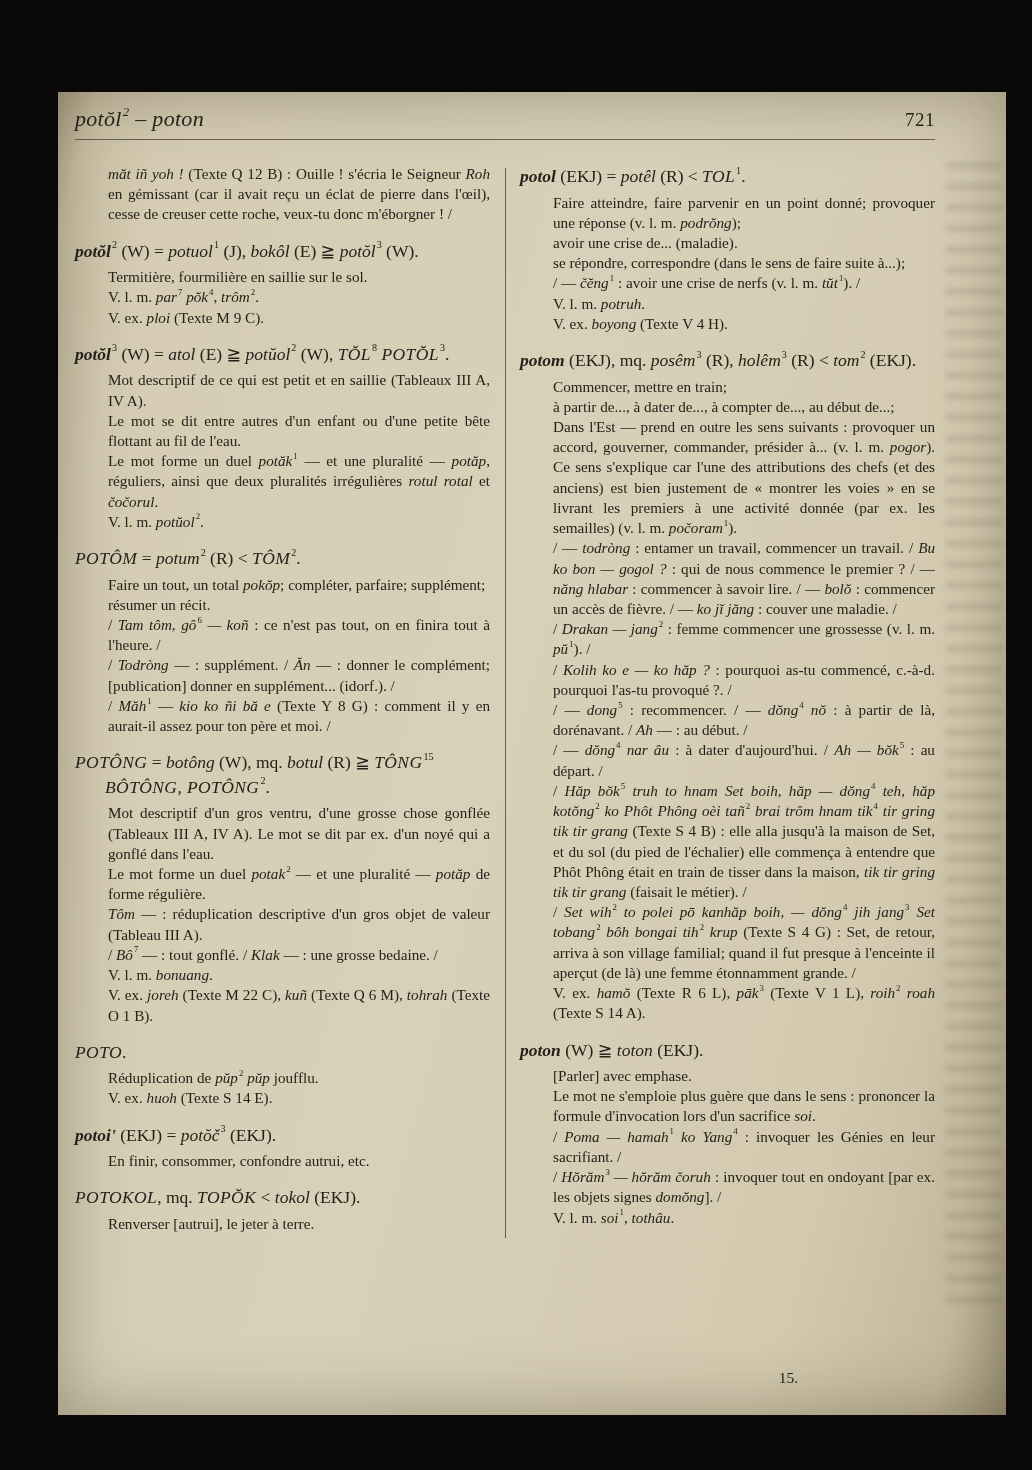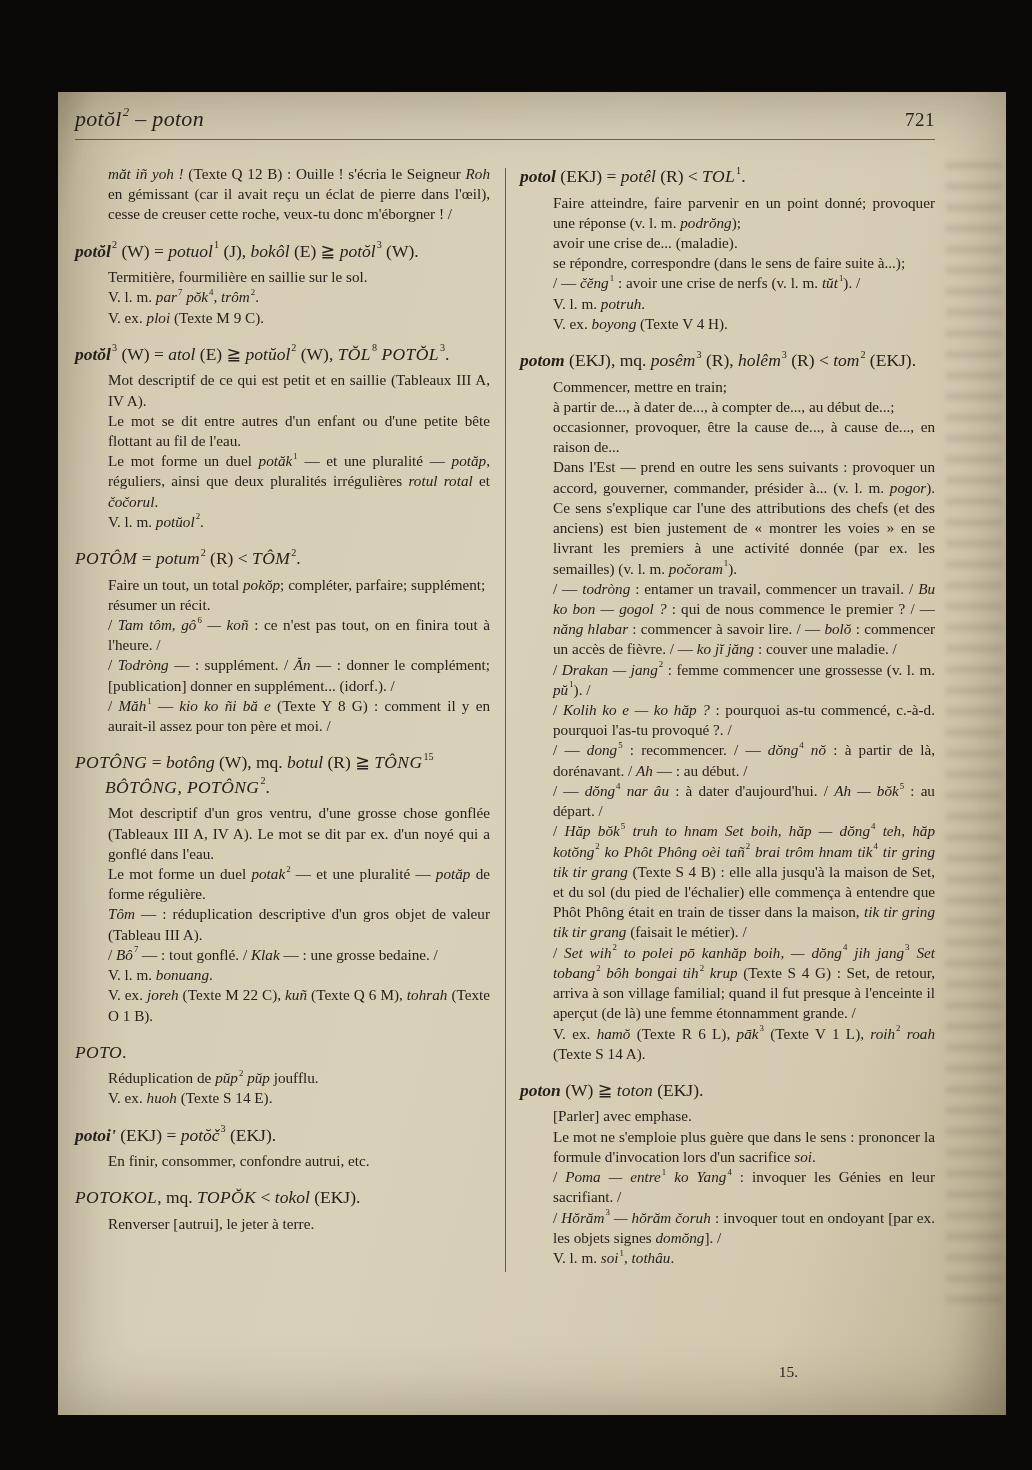--- a/index.html
+++ b/index.html
@@ -41,21 +41,21 @@
     margin:0;padding-left:33px;text-align:justify;
     font-size:15.2px;line-height:1.33;
   }
   .st-i{font-style:italic;}
   .st-bi{font-style:italic;font-weight:700;}
   .st-c{font-style:italic;letter-spacing:.4px;}
   sup{font-size:0.58em;line-height:0;margin-left:1px;position:relative;top:-0.15em;}
   .st-s{font-style:normal;}
   .st-si{font-style:italic;}
   .signature{
-    position:absolute;right:208px;bottom:34px;
+    position:absolute;right:208px;bottom:28px;
     font-size:15.5px;color:#26221b;
   }
 </style>
 </head>
 <body>
 
 <div class="paper">
   <div class="showthrough"></div>
   <div class="content">
     <div class="running-row">
@@ -120,36 +120,35 @@
             <p class="para"><span>avoir une crise de... (maladie).</span></p>
             <p class="para"><span>se répondre, correspondre (dans le sens de faire suite à...);</span></p>
             <p class="para"><span>/ — </span><span class="st-i">čĕng</span><sup class="st-s">1</sup><span> : avoir une crise de nerfs (v. l. m. </span><span class="st-i">tŭt</span><sup class="st-s">1</sup><span>). /</span></p>
             <p class="para"><span>V. l. m. </span><span class="st-i">potruh</span><span>.</span></p>
             <p class="para"><span>V. ex. </span><span class="st-i">boyong</span><span> (Texte V 4 H).</span></p>
           </div>
           <div class="entry">
             <div class="head"><span class="st-bi">potom</span><span> (EKJ), mq. </span><span class="st-i">posêm</span><sup class="st-s">3</sup><span> (R), </span><span class="st-i">holêm</span><sup class="st-s">3</sup><span> (R) &lt; </span><span class="st-i">tom</span><sup class="st-s">2</sup><span> (EKJ).</span></div>
             <p class="para"><span>Commencer, mettre en train;</span></p>
             <p class="para"><span>à partir de..., à dater de..., à compter de..., au début de...;</span></p>
-            <p class="para"><span>occasionner, provoquer, être la cause de..., à cause de..., en raison de...</span></p>
             <p class="para"><span>Dans l'Est — prend en outre les sens suivants : provoquer un accord, gouverner, commander, présider à... (v. l. m. </span><span class="st-i">pogor</span><span>). Ce sens s'explique car l'une des attributions des chefs (et des anciens) est bien justement de « montrer les voies » en se livrant les premiers à une activité donnée (par ex. les semailles) (v. l. m. </span><span class="st-i">počoram</span><sup class="st-s">1</sup><span>).</span></p>
             <p class="para"><span>/ — </span><span class="st-i">todròng</span><span> : entamer un travail, commencer un travail. / </span><span class="st-i">Bu ko bon — gogol ?</span><span> : qui de nous commence le premier ? / — </span><span class="st-i">năng hlabar</span><span> : commencer à savoir lire. / — </span><span class="st-i">bolŏ</span><span> : commencer un accès de fièvre. / — </span><span class="st-i">ko jĭ jăng</span><span> : couver une maladie. /</span></p>
             <p class="para"><span>/ </span><span class="st-i">Drakan — jang</span><sup class="st-s">2</sup><span> : femme commencer une grossesse (v. l. m. </span><span class="st-i">pŭ</span><sup class="st-s">1</sup><span>). /</span></p>
             <p class="para"><span>/ </span><span class="st-i">Kolih ko e — ko hăp ?</span><span> : pourquoi as-tu commencé, c.-à-d. pourquoi l'as-tu provoqué ?. /</span></p>
             <p class="para"><span>/ — </span><span class="st-i">dong</span><sup class="st-s">5</sup><span> : recommencer. / — </span><span class="st-i">dŏng</span><sup class="st-s">4</sup><span class="st-i"> nŏ</span><span> : à partir de là, dorénavant. / </span><span class="st-i">Ah</span><span> — : au début. /</span></p>
             <p class="para"><span>/ — </span><span class="st-i">dŏng</span><sup class="st-s">4</sup><span class="st-i"> nar âu</span><span> : à dater d'aujourd'hui. / </span><span class="st-i">Ah — bŏk</span><sup class="st-s">5</sup><span> : au départ. /</span></p>
             <p class="para"><span>/ </span><span class="st-i">Hăp bŏk</span><sup class="st-s">5</sup><span class="st-i"> truh to hnam Set boih, hăp — dŏng</span><sup class="st-s">4</sup><span class="st-i"> teh, hăp kotŏng</span><sup class="st-s">2</sup><span class="st-i"> ko Phôt Phông oèi tañ</span><sup class="st-s">2</sup><span class="st-i"> brai trôm hnam tik</span><sup class="st-s">4</sup><span class="st-i"> tir gring tik tir grang</span><span> (Texte S 4 B) : elle alla jusqu'à la maison de Set, et du sol (du pied de l'échalier) elle commença à entendre que Phôt Phông était en train de tisser dans la maison, </span><span class="st-i">tik tir gring tik tir grang</span><span> (faisait le métier). /</span></p>
             <p class="para"><span>/ </span><span class="st-i">Set wih</span><sup class="st-s">2</sup><span class="st-i"> to polei pō kanhăp boih, — dŏng</span><sup class="st-s">4</sup><span class="st-i"> jih jang</span><sup class="st-s">3</sup><span class="st-i"> Set tobang</span><sup class="st-s">2</sup><span class="st-i"> bôh bongai tih</span><sup class="st-s">2</sup><span class="st-i"> krup</span><span> (Texte S 4 G) : Set, de retour, arriva à son village familial; quand il fut presque à l'enceinte il aperçut (de là) une femme étonnamment grande. /</span></p>
             <p class="para"><span>V. ex. </span><span class="st-i">hamŏ</span><span> (Texte R 6 L), </span><span class="st-i">pāk</span><sup class="st-s">3</sup><span> (Texte V 1 L), </span><span class="st-i">roih</span><sup class="st-s">2</sup><span class="st-i"> roah</span><span> (Texte S 14 A).</span></p>
           </div>
           <div class="entry">
             <div class="head"><span class="st-bi">poton</span><span> (W) ≧ </span><span class="st-i">toton</span><span> (EKJ).</span></div>
             <p class="para"><span>[Parler] avec emphase.</span></p>
             <p class="para"><span>Le mot ne s'emploie plus guère que dans le sens : prononcer la formule d'invocation lors d'un sacrifice </span><span class="st-i">soi</span><span>.</span></p>
-            <p class="para"><span>/ </span><span class="st-i">Poma — entre</span><sup class="st-s">1</sup><span class="st-i"> ko Yang</span><sup class="st-s">4</sup><span> : invoquer les Génies en leur sacrifiant. /</span></p>
+            <p class="para"><span>/ </span><span class="st-i">Poma — hamah</span><sup class="st-s">1</sup><span class="st-i"> ko Yang</span><sup class="st-s">4</sup><span> : invoquer les Génies en leur sacrifiant. /</span></p>
             <p class="para"><span>/ </span><span class="st-i">Hŏrăm</span><sup class="st-s">3</sup><span class="st-i"> — hŏrăm čoruh</span><span> : invoquer tout en ondoyant [par ex. les objets signes </span><span class="st-i">domŏng</span><span>]. /</span></p>
             <p class="para"><span>V. l. m. </span><span class="st-i">soi</span><sup class="st-s">1</sup><span>, </span><span class="st-i">tothâu</span><span>.</span></p>
           </div>
         </div>
     </div>
   </div>
   <div class="signature">15.</div>
 </div>
 
 </body></html>

